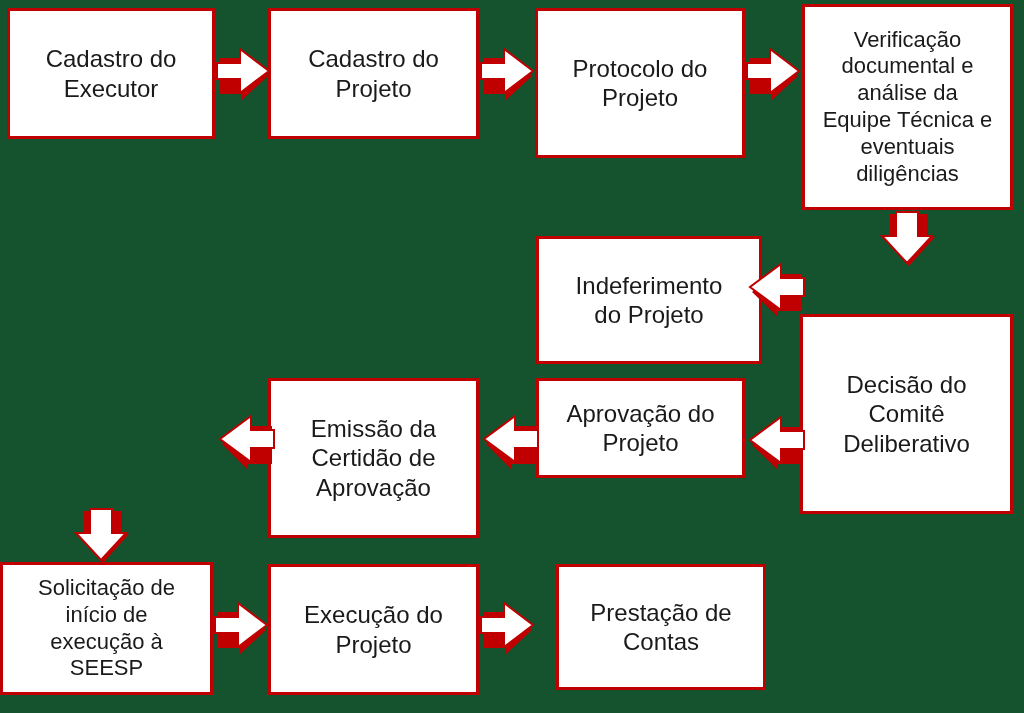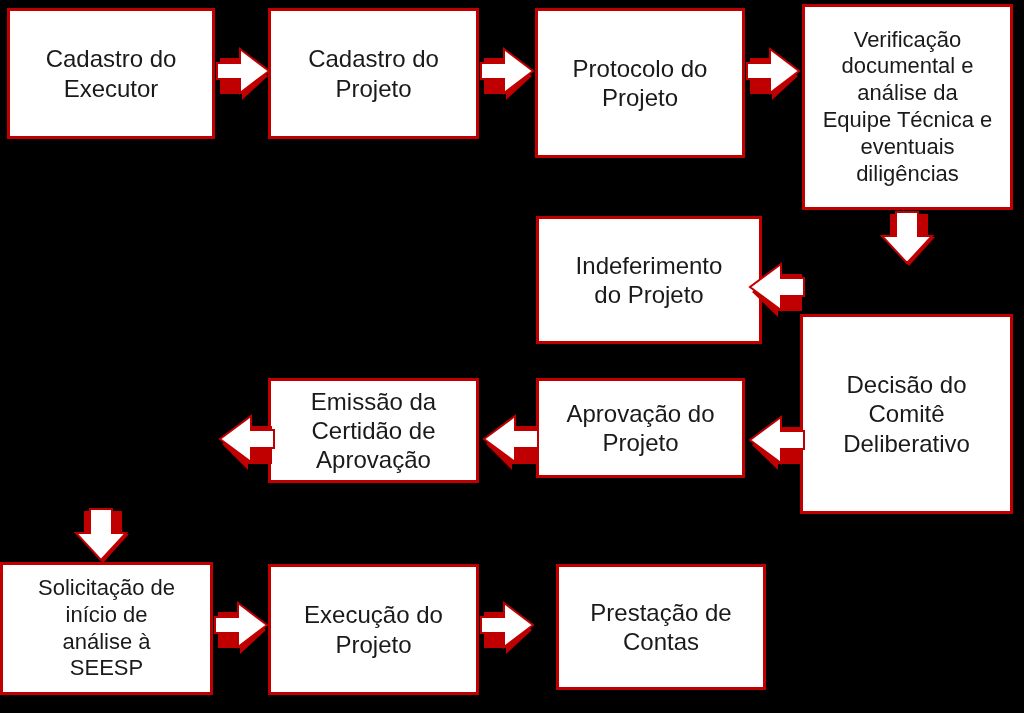--- a/index.html
+++ b/index.html
@@ -4,21 +4,21 @@
 <style>
   html, body {
     margin: 0;
     padding: 0;
     background: #ffffff;
   }
   #canvas {
     position: relative;
     width: 1024px;
     height: 713px;
-    background: #000000;
+    background: #14532d;
     overflow: hidden;
     font-family: "Liberation Sans", sans-serif;
   }
   .node {
     position: absolute;
     box-sizing: border-box;
     background: #FFFFFF;
     border: 3px solid #C00000;
     display: flex;
     align-items: center;
@@ -93,21 +93,21 @@
 diligências</span>
   </div>
 
   <div class="arrow" style="left:876px; top:211px; width:64px; height:58px;">
     <svg width="64" height="58" viewBox="0 0 64 58">
       <polygon points="14,3 14,26 7,26 33,55 59,26 52,26 52,3" fill="#C00000"></polygon>
       <polygon points="20,1 42,1 42,25 56,25 31,52 6,25 20,25" fill="#FFFFFF" stroke="#C00000" stroke-width="2"></polygon>
     </svg>
   </div>
 
-  <div class="node" style="left:536px; top:216px; width:226px; height:128px;">
+  <div class="node" style="left:536px; top:236px; width:226px; height:128px;">
     <span class="label">Indeferimento
 do Projeto</span>
   </div>
 
   <div class="arrow" style="left:744px; top:259px; width:62px; height:62px;">
     <svg width="62" height="62" viewBox="0 0 62 62">
       <polygon points="58,52 34,52 34,58 8,33 34,9 34,15 58,15" fill="#C00000"></polygon>
       <polygon points="60,19 37,19 37,5 6,28 37,51 37,37 60,37" fill="#FFFFFF" stroke="#C00000" stroke-width="2"></polygon>
     </svg>
   </div>
@@ -119,21 +119,21 @@
   </div>
 
 
   <div class="arrow" style="left:216px; top:412px; width:60px; height:62px;">
     <svg width="60" height="62" viewBox="0 0 60 62">
       <polygon points="56,52 32,52 32,58 6,32 32,8 32,14 56,14" fill="#C00000"></polygon>
       <polygon points="58,18 35,18 35,4 4,27 35,50 35,36 58,36" fill="#FFFFFF" stroke="#C00000" stroke-width="2"></polygon>
     </svg>
   </div>
 
-  <div class="node" style="left:268px; top:378px; width:211px; height:105px;">
+  <div class="node" style="left:268px; top:378px; width:211px; height:160px;">
     <span class="label">Emissão da
 Certidão de
 Aprovação</span>
   </div>
 
   <div class="arrow" style="left:480px; top:412px; width:60px; height:62px;">
     <svg width="60" height="62" viewBox="0 0 60 62">
       <polygon points="56,52 32,52 32,58 6,32 32,8 32,14 56,14" fill="#C00000"></polygon>
       <polygon points="58,18 35,18 35,4 4,27 35,50 35,36 58,36" fill="#FFFFFF" stroke="#C00000" stroke-width="2"></polygon>
     </svg>
@@ -154,21 +154,21 @@
   <div class="arrow" style="left:70px; top:508px; width:64px; height:58px;">
     <svg width="64" height="58" viewBox="0 0 64 58">
       <polygon points="14,3 14,26 7,26 33,55 59,26 52,26 52,3" fill="#C00000"></polygon>
       <polygon points="20,1 42,1 42,25 56,25 31,52 6,25 20,25" fill="#FFFFFF" stroke="#C00000" stroke-width="2"></polygon>
     </svg>
   </div>
 
   <div class="node small-text" style="left:0px; top:562px; width:213px; height:133px;">
     <span class="label">Solicitação de
 início de
-análise à
+execução à
 SEESP</span>
   </div>
 
   <div class="arrow" style="left:214px; top:598px; width:56px; height:58px;">
     <svg width="56" height="58" viewBox="0 0 56 58">
       <polygon points="4,50 26,50 26,56 52,32 26,8 26,14 4,14" fill="#C00000"></polygon>
       <polygon points="1,19 24,19 24,5 53,27 24,49 24,35 1,35" fill="#FFFFFF" stroke="#C00000" stroke-width="2"></polygon>
     </svg>
   </div>
 

